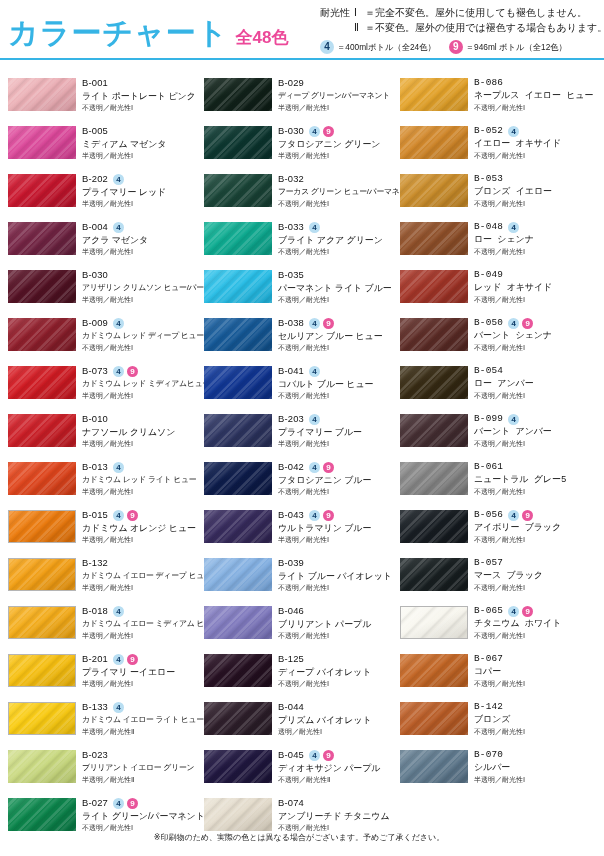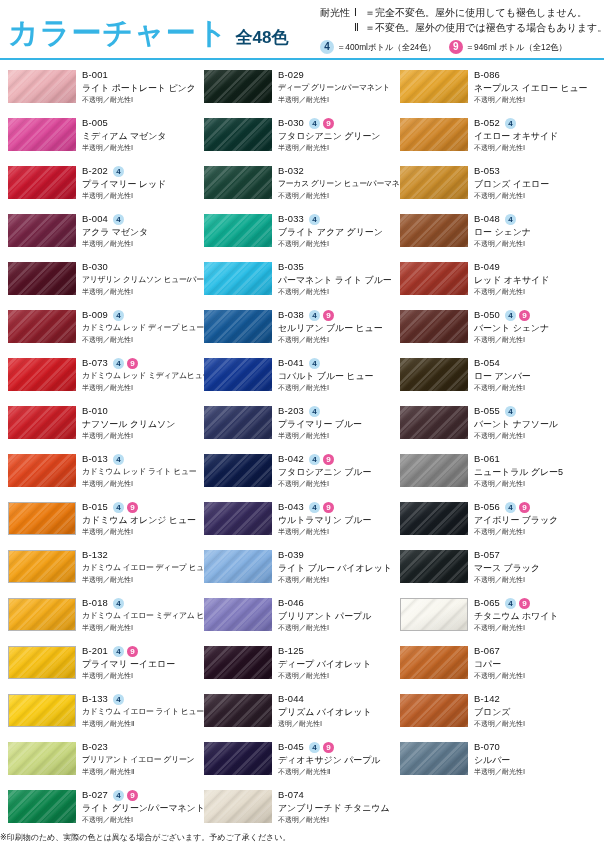--- a/index.html
+++ b/index.html
@@ -12,21 +12,21 @@
   .page { position: relative; width: 604px; height: 856px; }
 
   
   .header { position: relative; height: 62px; }
   .title-wrap { position: absolute; left: 8px; top: 18px; display: flex; align-items: baseline; }
   .title-main {
     font-size: 30px; font-weight: bold; color: #36b4e5;
     letter-spacing: 1px; line-height: 1;
   }
   .title-sub {
-    font-size: 17px; font-weight: bold; color: #0c4a6e;
+    font-size: 17px; font-weight: bold; color: #ec4899;
     margin-left: 7px; line-height: 1;
   }
   .legend { position: absolute; left: 320px; top: 6px; width: 284px; }
   .legend-row { display: flex; font-size: 10px; color: #1a1a1a; line-height: 1.45; white-space: nowrap; }
   .legend-label { width: 34px; flex: 0 0 34px; }
   .legend-rom { width: 11px; flex: 0 0 11px; text-align: left; }
   .legend-rom2 { width: 11px; flex: 0 0 11px; margin-left: 34px; }
   .legend-bottles { display: flex; align-items: center; margin-top: 5px; font-size: 8.3px; color: #1a1a1a; white-space: nowrap; }
   .legend-bottles .gap { width: 13px; display: inline-block; }
   .legend-bottles .txt { margin-left: 3px; }
@@ -41,24 +41,24 @@
   .badge-9 { background: #e9559b; color: #ffffff; }
   .badge-lg { width: 14px; height: 14px; line-height: 14px; font-size: 10px; }
 
   .rule {
     position: absolute; left: 0; top: 58px;
     width: 604px; height: 2px; background: #36b4e5;
   }
 
   
   .grid { position: absolute; left: 0; top: 70px; width: 604px; }
-  .column { position: absolute; top: 0; width: 196px; }
+  .column { position: absolute; top: 8px; width: 196px; }
   .col-0 { left: 4px; }
   .col-1 { left: 200px; }
-  .col-2 { left: 396px; }
+  .col-2 { left: 396px; font-family: Liberation Mono, monospace; }
 
   .swatch-row { position: relative; height: 48px; }
   .swatch {
     position: absolute; left: 4px; top: 0;
     width: 68px; height: 33px;
     overflow: hidden;
   }
   .swatch .tex {
     position: absolute; inset: 0;
     background-image: repeating-linear-gradient(
@@ -89,21 +89,21 @@
     margin-top: 1px; white-space: nowrap; letter-spacing: -0.1px;
   }
   .info-name.tight { font-size: 7.9px; letter-spacing: -0.3px; }
   .info-props {
     font-size: 7px; color: #333; line-height: 10px;
     margin-top: 1px; white-space: nowrap;
   }
 
   .footnote {
     position: absolute; left: 0; right: 6px; top: 832px;
-    text-align: left; font-size: 8px; color: #222; white-space: nowrap;
+    text-align: center; font-size: 8px; color: #222; white-space: nowrap;
   }
 </style>
 </head>
 <body>
 
 <div class="page">
 
   <div class="header">
     <div class="title-wrap">
       <span class="title-main">カラーチャート</span>
@@ -736,26 +736,26 @@
             <div class="info-props">不透明／耐光性Ⅰ</div>
           </div>
         </div>
         <div class="swatch-row">
           <div class="swatch" style="background: linear-gradient(135deg, rgb(74, 51, 55), rgb(60, 39, 43));">
             <div class="tex"></div>
             <div class="sheen"></div>
           </div>
           <div class="info">
             <div class="info-code">
-              <span>B-055</span>
-              <span class="badges">
-                <span class="badge badge-4">4</span>
-              </span>
-            </div>
-            <div class="info-name">バーント ナフソール</div>
+              <span>B-099</span>
+              <span class="badges">
+                <span class="badge badge-4">4</span>
+              </span>
+            </div>
+            <div class="info-name">バーント アンバー</div>
             <div class="info-props">不透明／耐光性Ⅰ</div>
           </div>
         </div>
         <div class="swatch-row">
           <div class="swatch" style="background: linear-gradient(135deg, rgb(136, 136, 136), rgb(124, 124, 124));">
             <div class="tex"></div>
             <div class="sheen"></div>
           </div>
           <div class="info">
             <div class="info-code">

